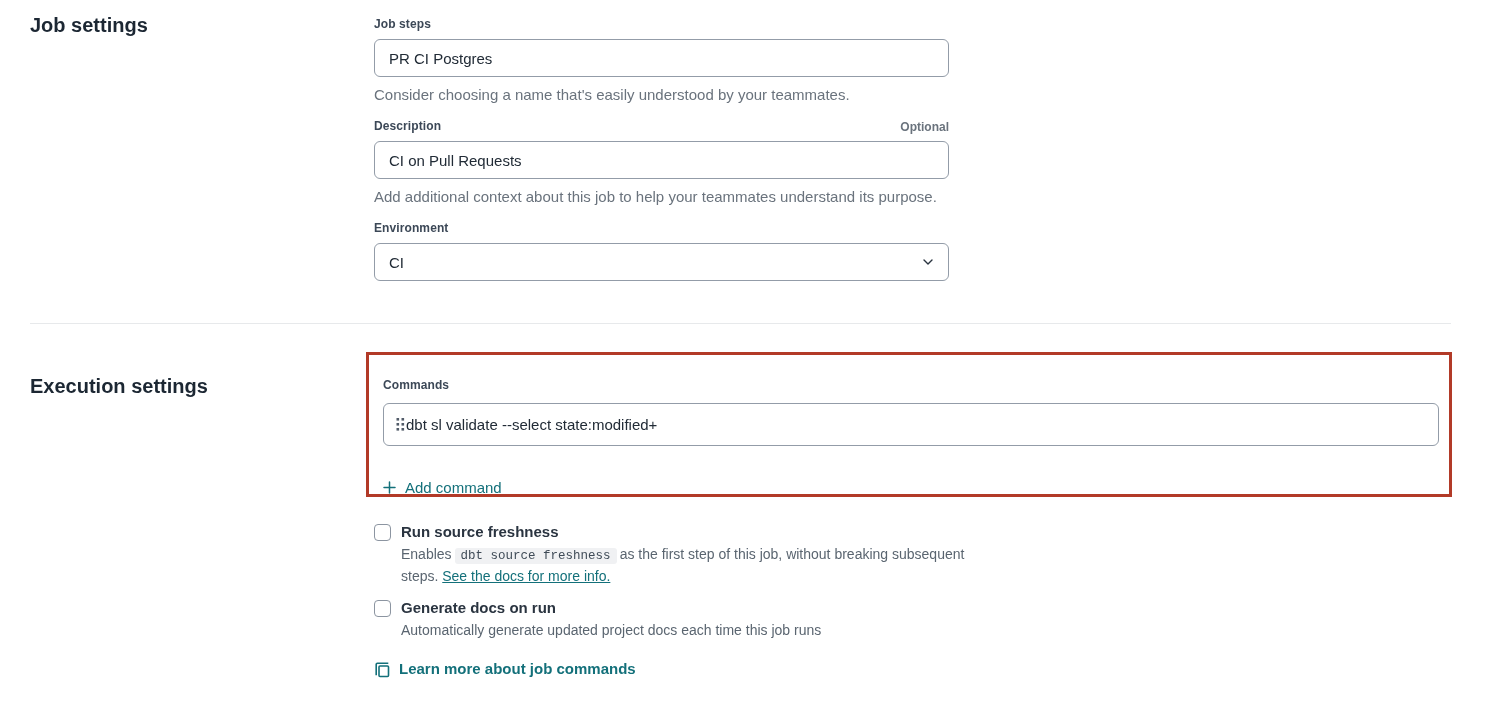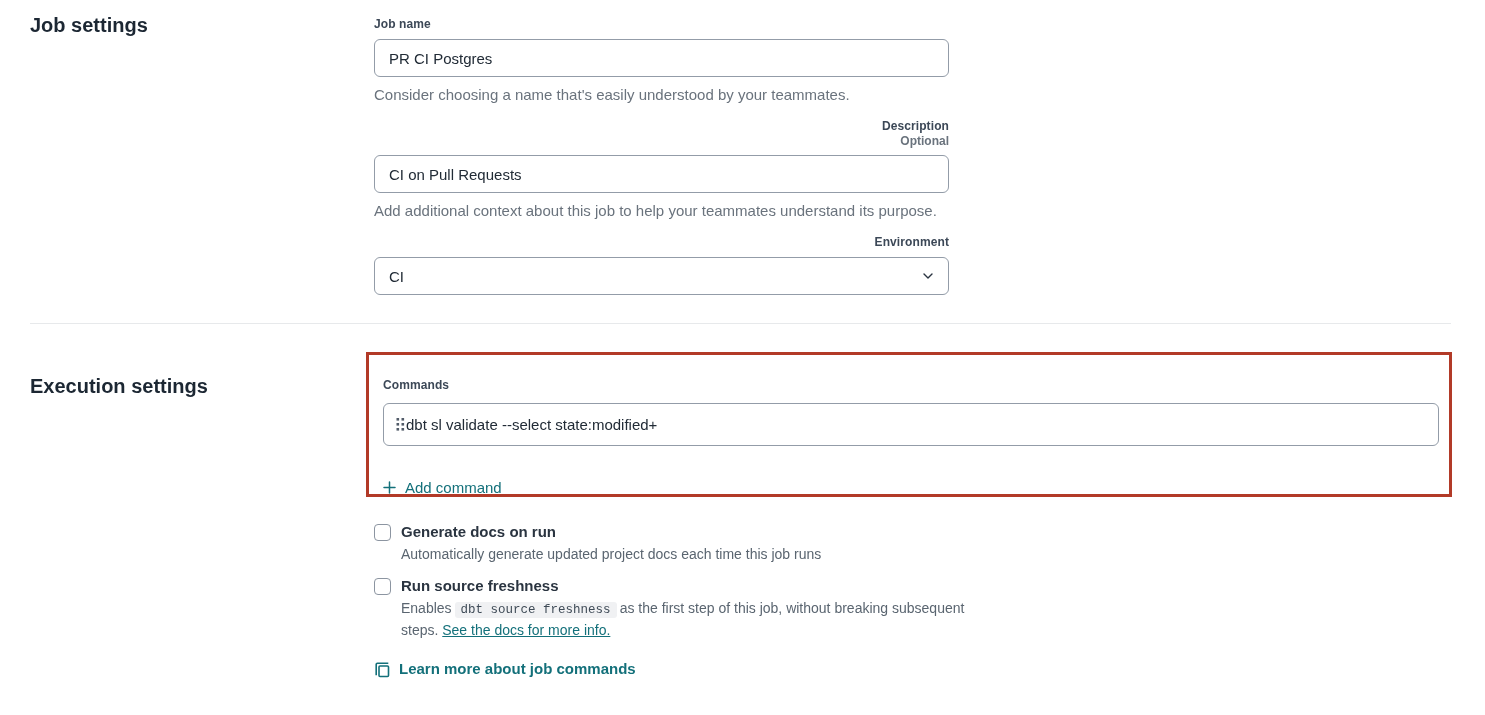--- a/index.html
+++ b/index.html
@@ -33,21 +33,21 @@
     line-height:15px;letter-spacing:.1px;
   }
   .label-row{display:flex;justify-content:space-between;align-items:flex-end;margin-bottom:7px;}
   .optional-tag{font-size:12px;font-weight:600;color:var(--muted-text);}
   .text-input{
     width:100%;height:38px;border:1px solid var(--input-border);border-radius:6px;
     padding:8px 14px;font-size:15px;color:var(--body-text);background:#fff;outline:none;
     font-family:"Liberation Sans","DejaVu Sans",sans-serif;
   }
   .helper-text{margin-top:8px;font-size:15px;color:var(--muted-text);line-height:20px;}
-  .mt-field{margin-top:14px;flex-direction:column;}
+  .mt-field{margin-top:14px;}
   .select-box{
     width:100%;height:38px;border:1px solid var(--input-border);border-radius:6px;
     padding:0 14px;display:flex;align-items:center;justify-content:space-between;
     font-size:15px;color:var(--body-text);background:#fff;cursor:pointer;
   }
 
   #divider{position:absolute;left:30px;top:323px;width:1421px;height:1px;background:var(--divider);}
 
   #commands-box{
     position:absolute;left:366px;top:352px;width:1086px;height:145px;
@@ -95,21 +95,21 @@
   .icon-svg{display:block;}
 </style>
 </head>
 <body>
 
 <h2 class="section-heading" id="job-heading">Job settings</h2>
 
 <div id="job-col">
 
   <div class="label-row">
-    <label class="field-label">Job name</label>
+    <label class="field-label">Job steps</label>
   </div>
   <input class="text-input" type="text" value="PR CI Postgres" style="">
   <div class="helper-text">Consider choosing a name that's easily understood by your teammates.</div>
 
   <div class="label-row mt-field">
     <label class="field-label">Description</label>
     <span class="optional-tag">Optional</span>
   </div>
   <input class="text-input" type="text" value="CI on Pull Requests" style="">
   <div class="helper-text">Add additional context about this job to help your teammates understand its purpose.</div>
@@ -158,34 +158,34 @@
     </span>
     <span>Add command</span>
   </button>
 </div>
 
 <div id="exec-col">
 
   <div class="check-row">
     <span class="checkbox" role="checkbox" aria-checked="false"></span>
     <div class="check-text">
-      <div class="check-label">Generate docs on run</div>
-      <div class="check-desc">Automatically generate updated project docs each time this job runs</div>
+      <div class="check-label">Run source freshness</div>
+      <div class="check-desc">
+        <span class="nowrap-line"><span>Enables</span><code class="code-chip">dbt source freshness</code><span>as the first step of this job, without breaking subsequent</span></span><br>
+        <span>steps.</span>
+        <a class="doc-link" href="#">See the docs for more info.</a>
+      </div>
     </div>
   </div>
 
   <div class="check-row">
     <span class="checkbox" role="checkbox" aria-checked="false"></span>
     <div class="check-text">
-      <div class="check-label">Run source freshness</div>
-      <div class="check-desc">
-        <span class="nowrap-line"><span>Enables</span><code class="code-chip">dbt source freshness</code><span>as the first step of this job, without breaking subsequent</span></span><br>
-        <span>steps.</span>
-        <a class="doc-link" href="#">See the docs for more info.</a>
-      </div>
+      <div class="check-label">Generate docs on run</div>
+      <div class="check-desc">Automatically generate updated project docs each time this job runs</div>
     </div>
   </div>
 
 </div>
 
 <a id="learn-more" href="#">
   <span>
     <svg class="icon-svg" width="17" height="17" viewBox="0 0 17 17">
       <rect x="5" y="5" width="9.5" height="10.5" rx="1" fill="none" stroke="#13707a" stroke-width="1.6"></rect>
       <path d="M2.2 13.5 V3.4 a1.2 1.2 0 0 1 1.2-1.2 H13.5" fill="none" stroke="#13707a" stroke-width="1.6" stroke-linecap="square"></path>

